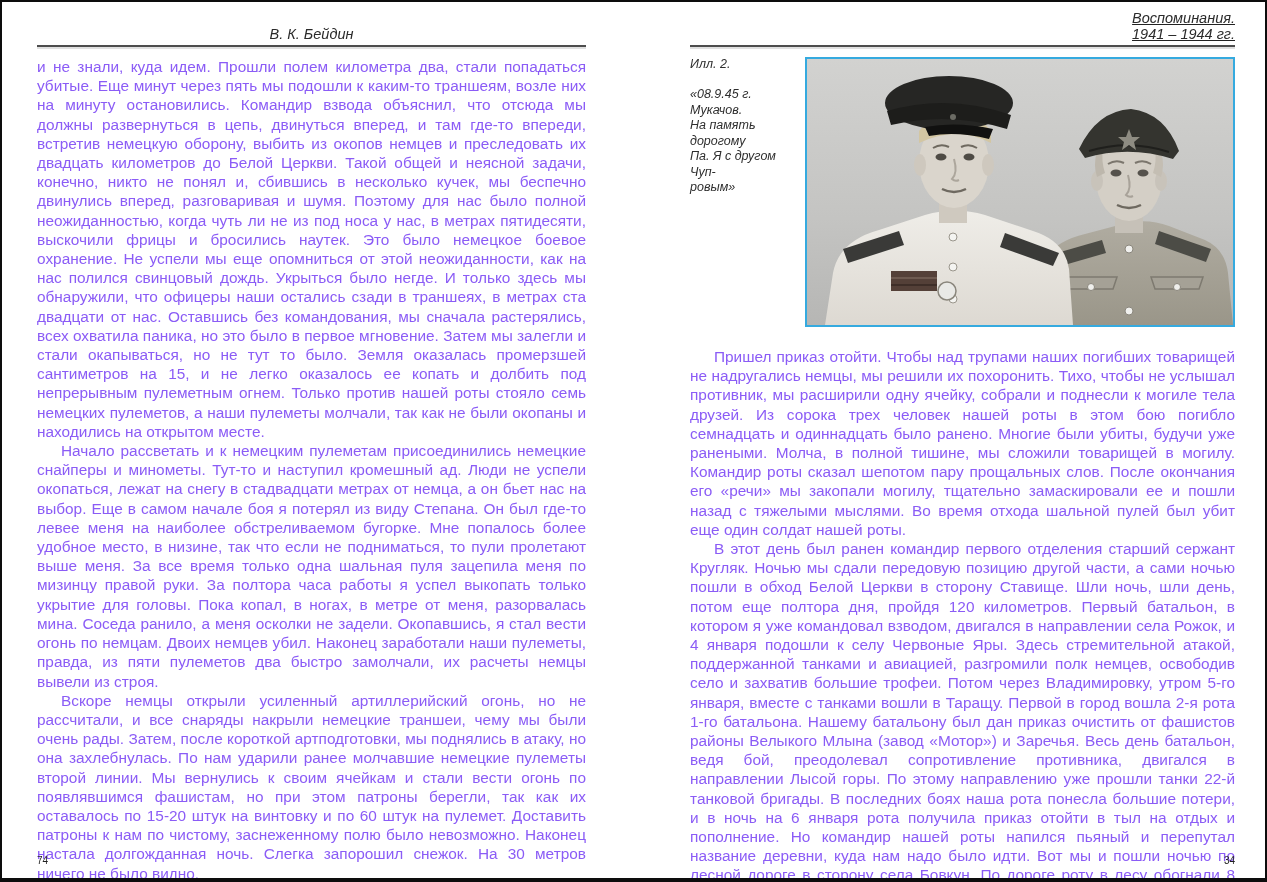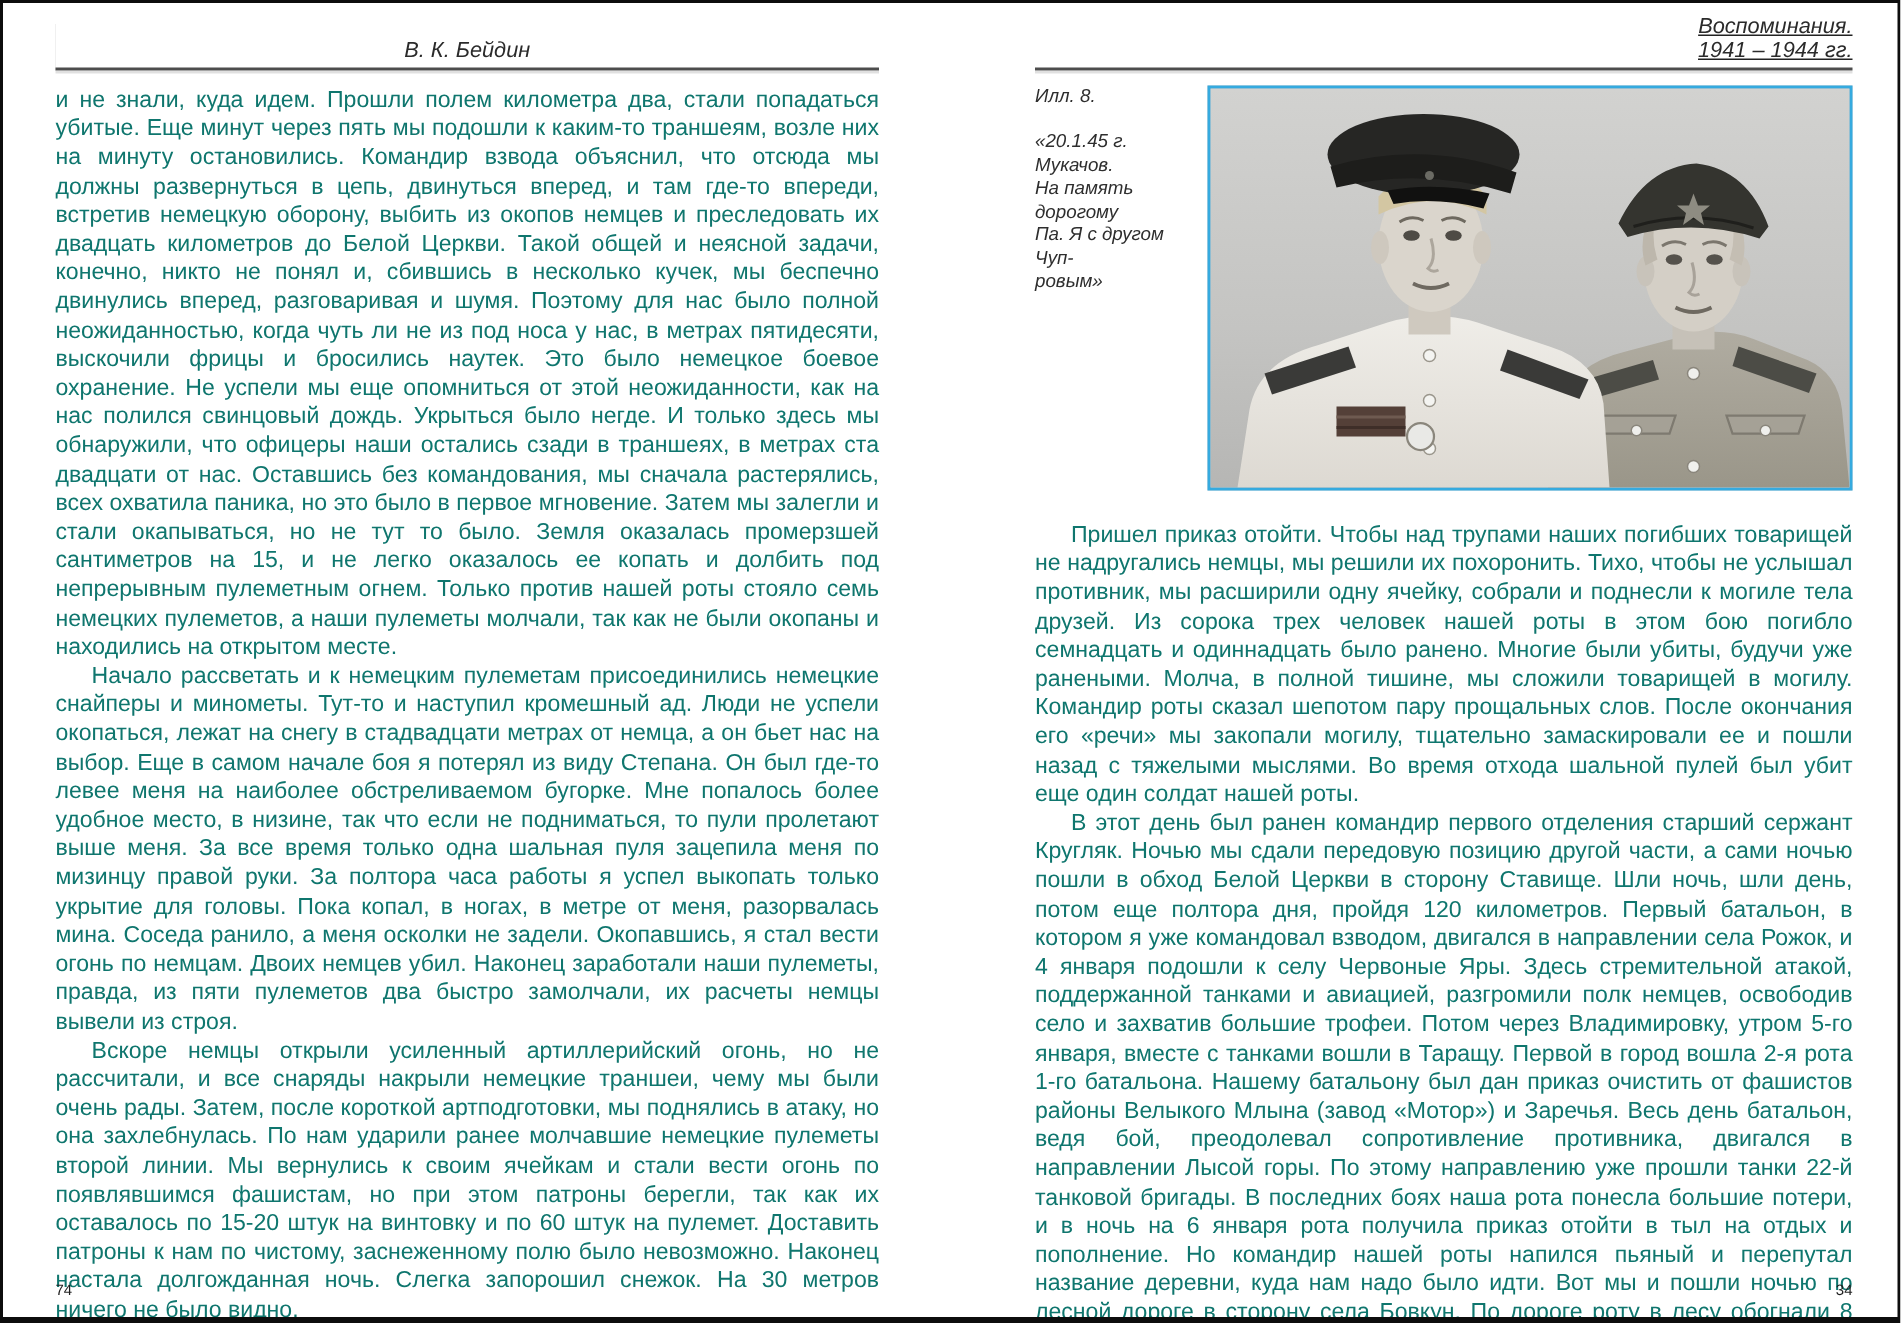--- a/index.html
+++ b/index.html
@@ -33,21 +33,21 @@
     font-size:14.5px;
     line-height:15.5px;
     color:#2b2b2b;
     white-space:pre-line;
   }
   .body-text{margin-top:10px;text-align:justify;}
   .para{
     margin:0;
     font-size:15.4px;
     line-height:19.2px;
-    color:#0f766e;
+    color:#8b5cf6;
   }
   .para.indent{text-indent:24px;}
   .figure-row{position:relative;height:282px;margin-top:8px;}
   .caption-col{position:absolute;left:0;top:2px;width:106px;}
   .fig-label{
     font-style:italic;font-size:12.5px;color:#2e2e2e;margin-bottom:16px;
   }
   .fig-caption{
     font-style:italic;font-size:12.5px;line-height:15.5px;color:#2e2e2e;
     white-space:pre-line;
@@ -84,22 +84,22 @@
   </div>
 
   <div class="page page-right">
     <div class="head-block head-right">
       <span class="running-head">Воспоминания.
 1941 – 1944 гг.</span>
     </div>
 
     <div class="figure-row">
       <div class="caption-col">
-        <div class="fig-label">Илл. 8.</div>
-        <div class="fig-caption">«20.1.45 г. Мукачов.
+        <div class="fig-label">Илл. 2.</div>
+        <div class="fig-caption">«08.9.45 г. Мукачов.
 На память дорогому
 Па. Я с другом Чуп-
 ровым»</div>
       </div>
       <div class="photo-frame" style="border-color: rgb(53, 170, 223);">
         <svg viewBox="0 0 426 266" preserveAspectRatio="none">
           <defs>
             <linearGradient id="bg" x1="0" y1="0" x2="0" y2="1">
               <stop offset="0" stop-color="#d2d2d0"></stop>
               <stop offset="0.6" stop-color="#c4c4c2"></stop>

